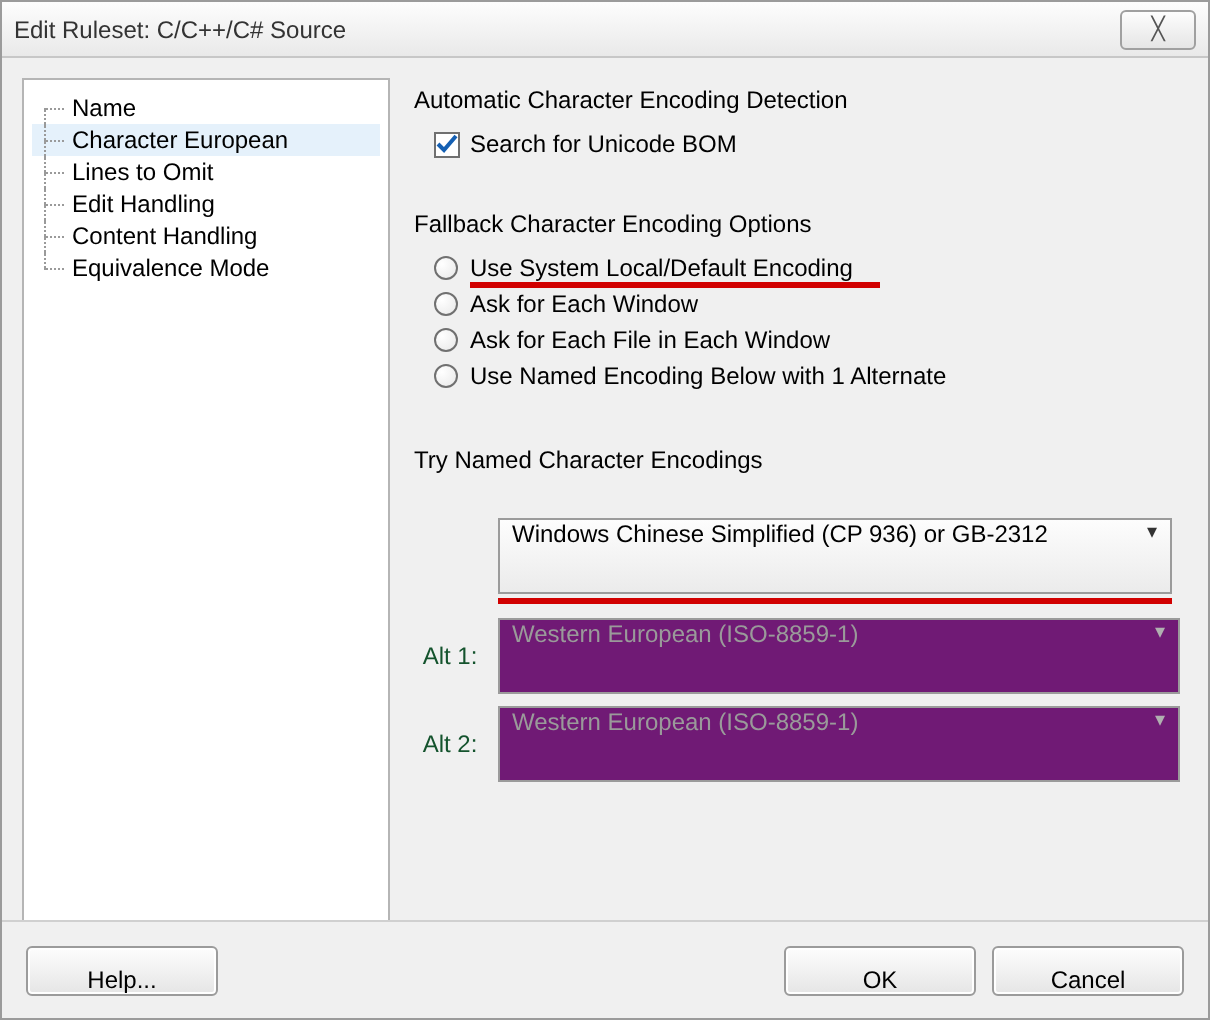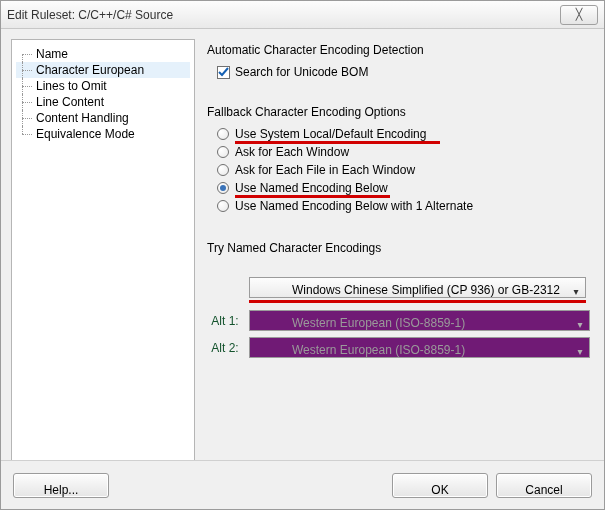--- a/index.html
+++ b/index.html
@@ -150,28 +150,27 @@
   .underline-red {
     position: absolute;
     left: 18px;
     right: 0;
     bottom: -3px;
     height: 3px;
     background: #d10000;
   }
 
   .combo {
-    height: 21px;
+    height: 38px;
     border: 1px solid #9b9b9b;
     background: linear-gradient(#fdfdfd,#ebebeb);
     display: flex;
-    align-items: flex-end;
-    box-sizing: border-box;
-    position: relative;
-    padding-left: 36px;
+    align-items: flex-start;
+    box-sizing: border-box;
+    position: relative;
   }
   .combo.disabled {
     color: #9a9a9a;
     background: #701a75;
   }
   .combo .val {
     flex: 1;
     padding: 0 6px;
     white-space: nowrap;
     overflow: hidden;
@@ -257,21 +256,21 @@
       <div class="tree-item">
         <span>Name</span>
       </div>
       <div class="tree-item active">
         <span>Character European</span>
       </div>
       <div class="tree-item">
         <span>Lines to Omit</span>
       </div>
       <div class="tree-item">
-        <span>Line Content</span>
+        <span>Edit Handling</span>
       </div>
       <div class="tree-item">
         <span>Content Handling</span>
       </div>
       <div class="tree-item">
         <span>Equivalence Mode</span>
       </div>
     </div>
 
     <div class="content">
@@ -299,27 +298,20 @@
         </div>
         <div class="radio-row">
           <span class="radio"></span>
           <span>Ask for Each Window</span>
         </div>
         <div class="radio-row">
           <span class="radio"></span>
           <span>Ask for Each File in Each Window</span>
         </div>
         <div class="radio-row">
-          <span class="radio selected">
-              <span class="dot"></span>
-            </span>
-          <span>Use Named Encoding Below</span>
-          <span class="underline-red" style="right:200px;"></span>
-        </div>
-        <div class="radio-row">
           <span class="radio"></span>
           <span>Use Named Encoding Below with 1 Alternate</span>
         </div>
       </div>
 
       <div class="gap-lg"></div>
 
       <div class="section-title">Try Named Character Encodings</div>
 
       <div class="gap-md"></div>

